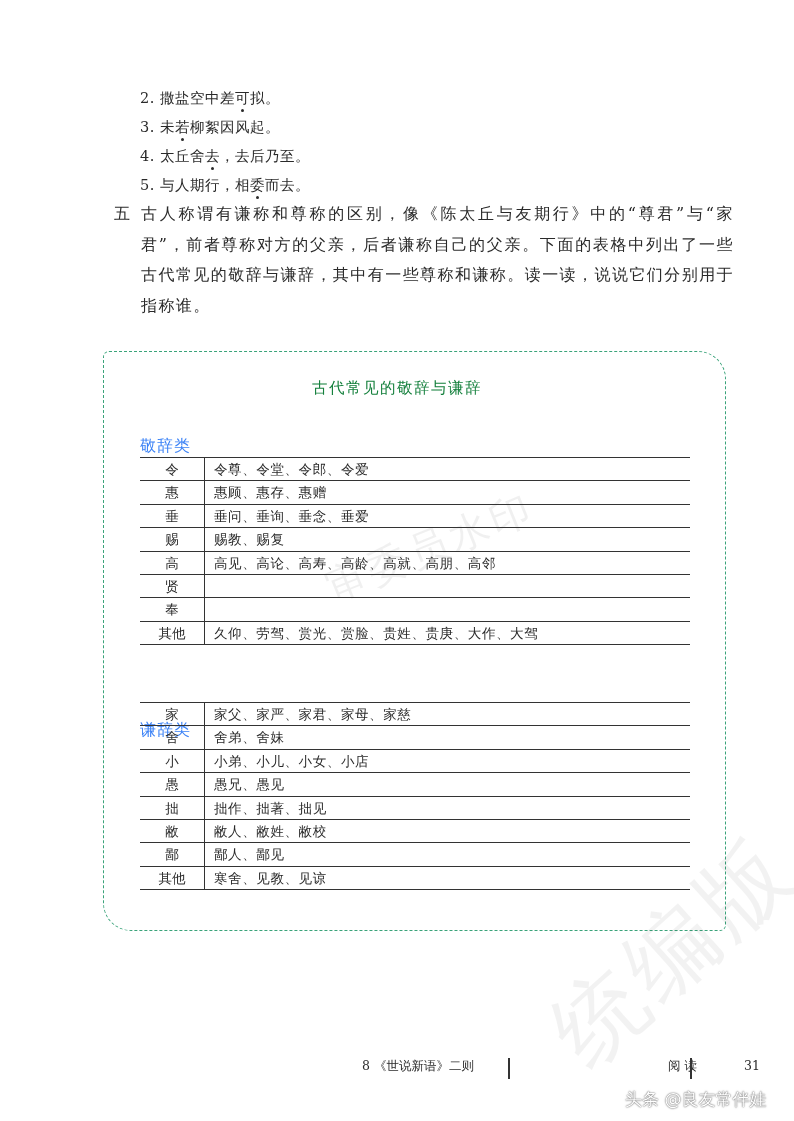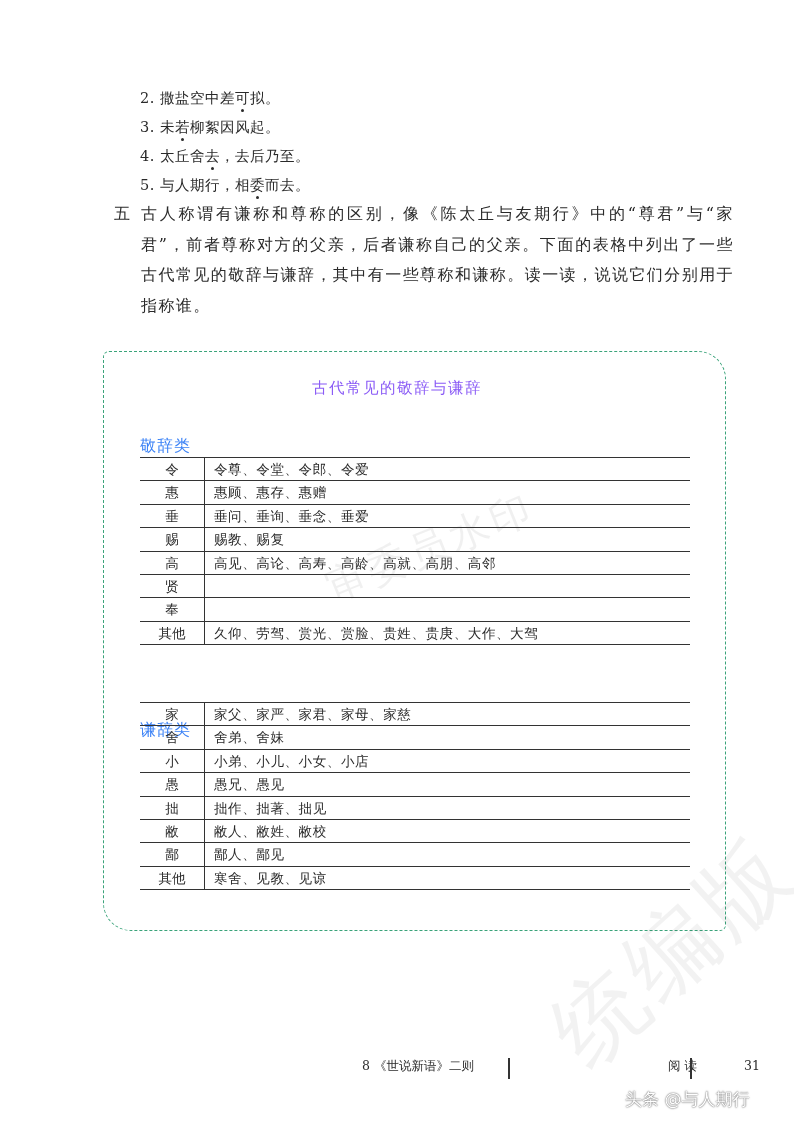--- a/index.html
+++ b/index.html
@@ -17,21 +17,21 @@
   }
   .q5 { position: absolute; left: 114px; top: 199px; width: 620px; font-size: 16px; }
   .q5-num { position: absolute; left: 0; top: 0; line-height: 30px; }
   .q5-text { margin-left: 27px; line-height: 30.5px; letter-spacing: 1.4px; text-align: justify; }
   .box {
     position: absolute; left: 103px; top: 351px; width: 623px; height: 580px;
     border: 1.5px dashed #3aa37a; border-radius: 6px 28px 6px 28px; box-sizing: border-box;
   }
   .box-title {
     position: absolute; left: 0; right: 0; top: 378px; text-align: center;
-    color: #8b5cf6; font-size: 15.5px; letter-spacing: 1.5px;
+    color: #15803d; font-size: 15.5px; letter-spacing: 1.5px;
   }
   .cat-label { position: absolute; left: 140px; font-size: 16px; letter-spacing: 1px; color: #3b82f6; text-align: center; }
   .tbl { position: absolute; left: 140px; width: 550px; border-top: 1.5px solid #333; }
   .row { display: flex; height: 23.4px; border-bottom: 1px solid #333; font-size: 13.5px; box-sizing: border-box; }
   .row:last-child { border-bottom: 1.5px solid #333; }
   .cell-a { width: 64px; text-align: center; line-height: 22px; border-right: 1px solid #333; }
   .cell-b { flex: 1; padding-left: 9px; line-height: 22px; letter-spacing: 0.6px; white-space: nowrap; }
   .wm1 {
     position: absolute; left: 320px; top: 520px; font-size: 40px; color: rgba(0,0,0,0.06);
     letter-spacing: 4px; transform: rotate(-22deg); font-family: "DejaVu Sans", sans-serif;
@@ -154,13 +154,13 @@
 </div>
 
 <div class="wm2">统编版</div>
 
 <div class="footer-left">8 《世说新语》二则</div>
 <div class="footer-sep" style="left:508px;"></div>
 <div class="footer-right">阅读</div>
 <div class="footer-sep" style="left:690px;"></div>
 <div class="footer-page">31</div>
 
-<div class="attrib">头条 @与人期行</div>
+<div class="attrib">头条 @良友常伴娃</div>
 
 </body></html>

